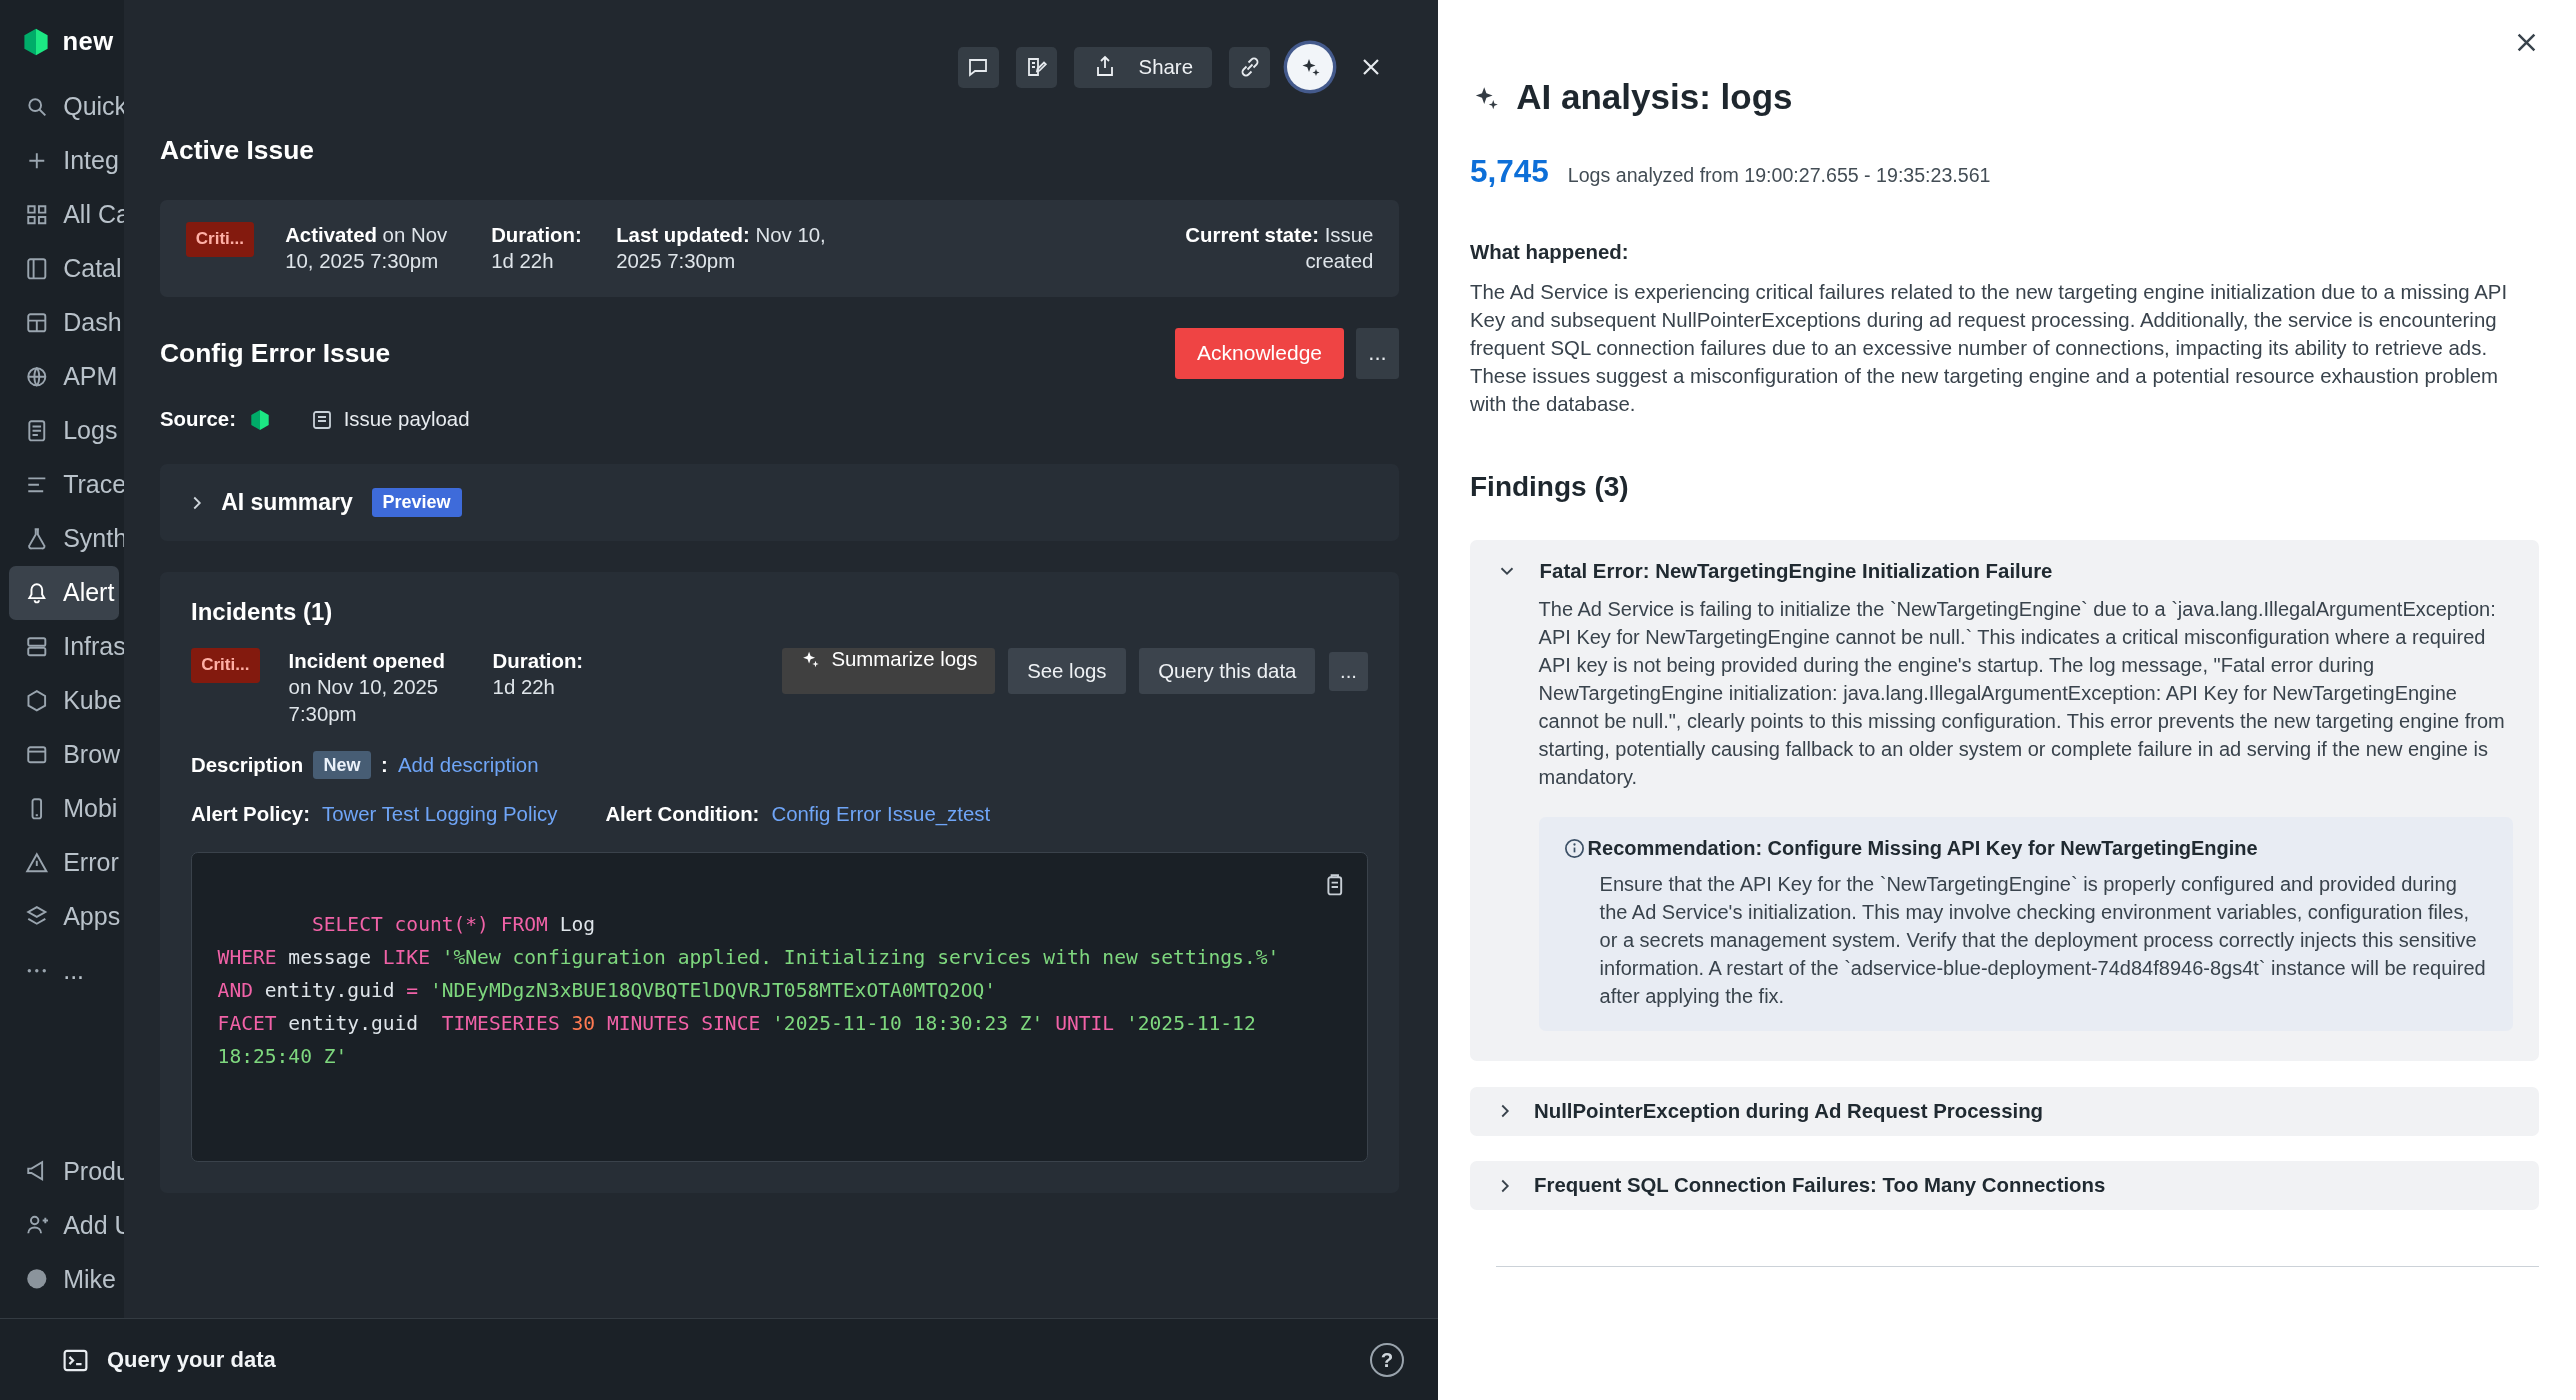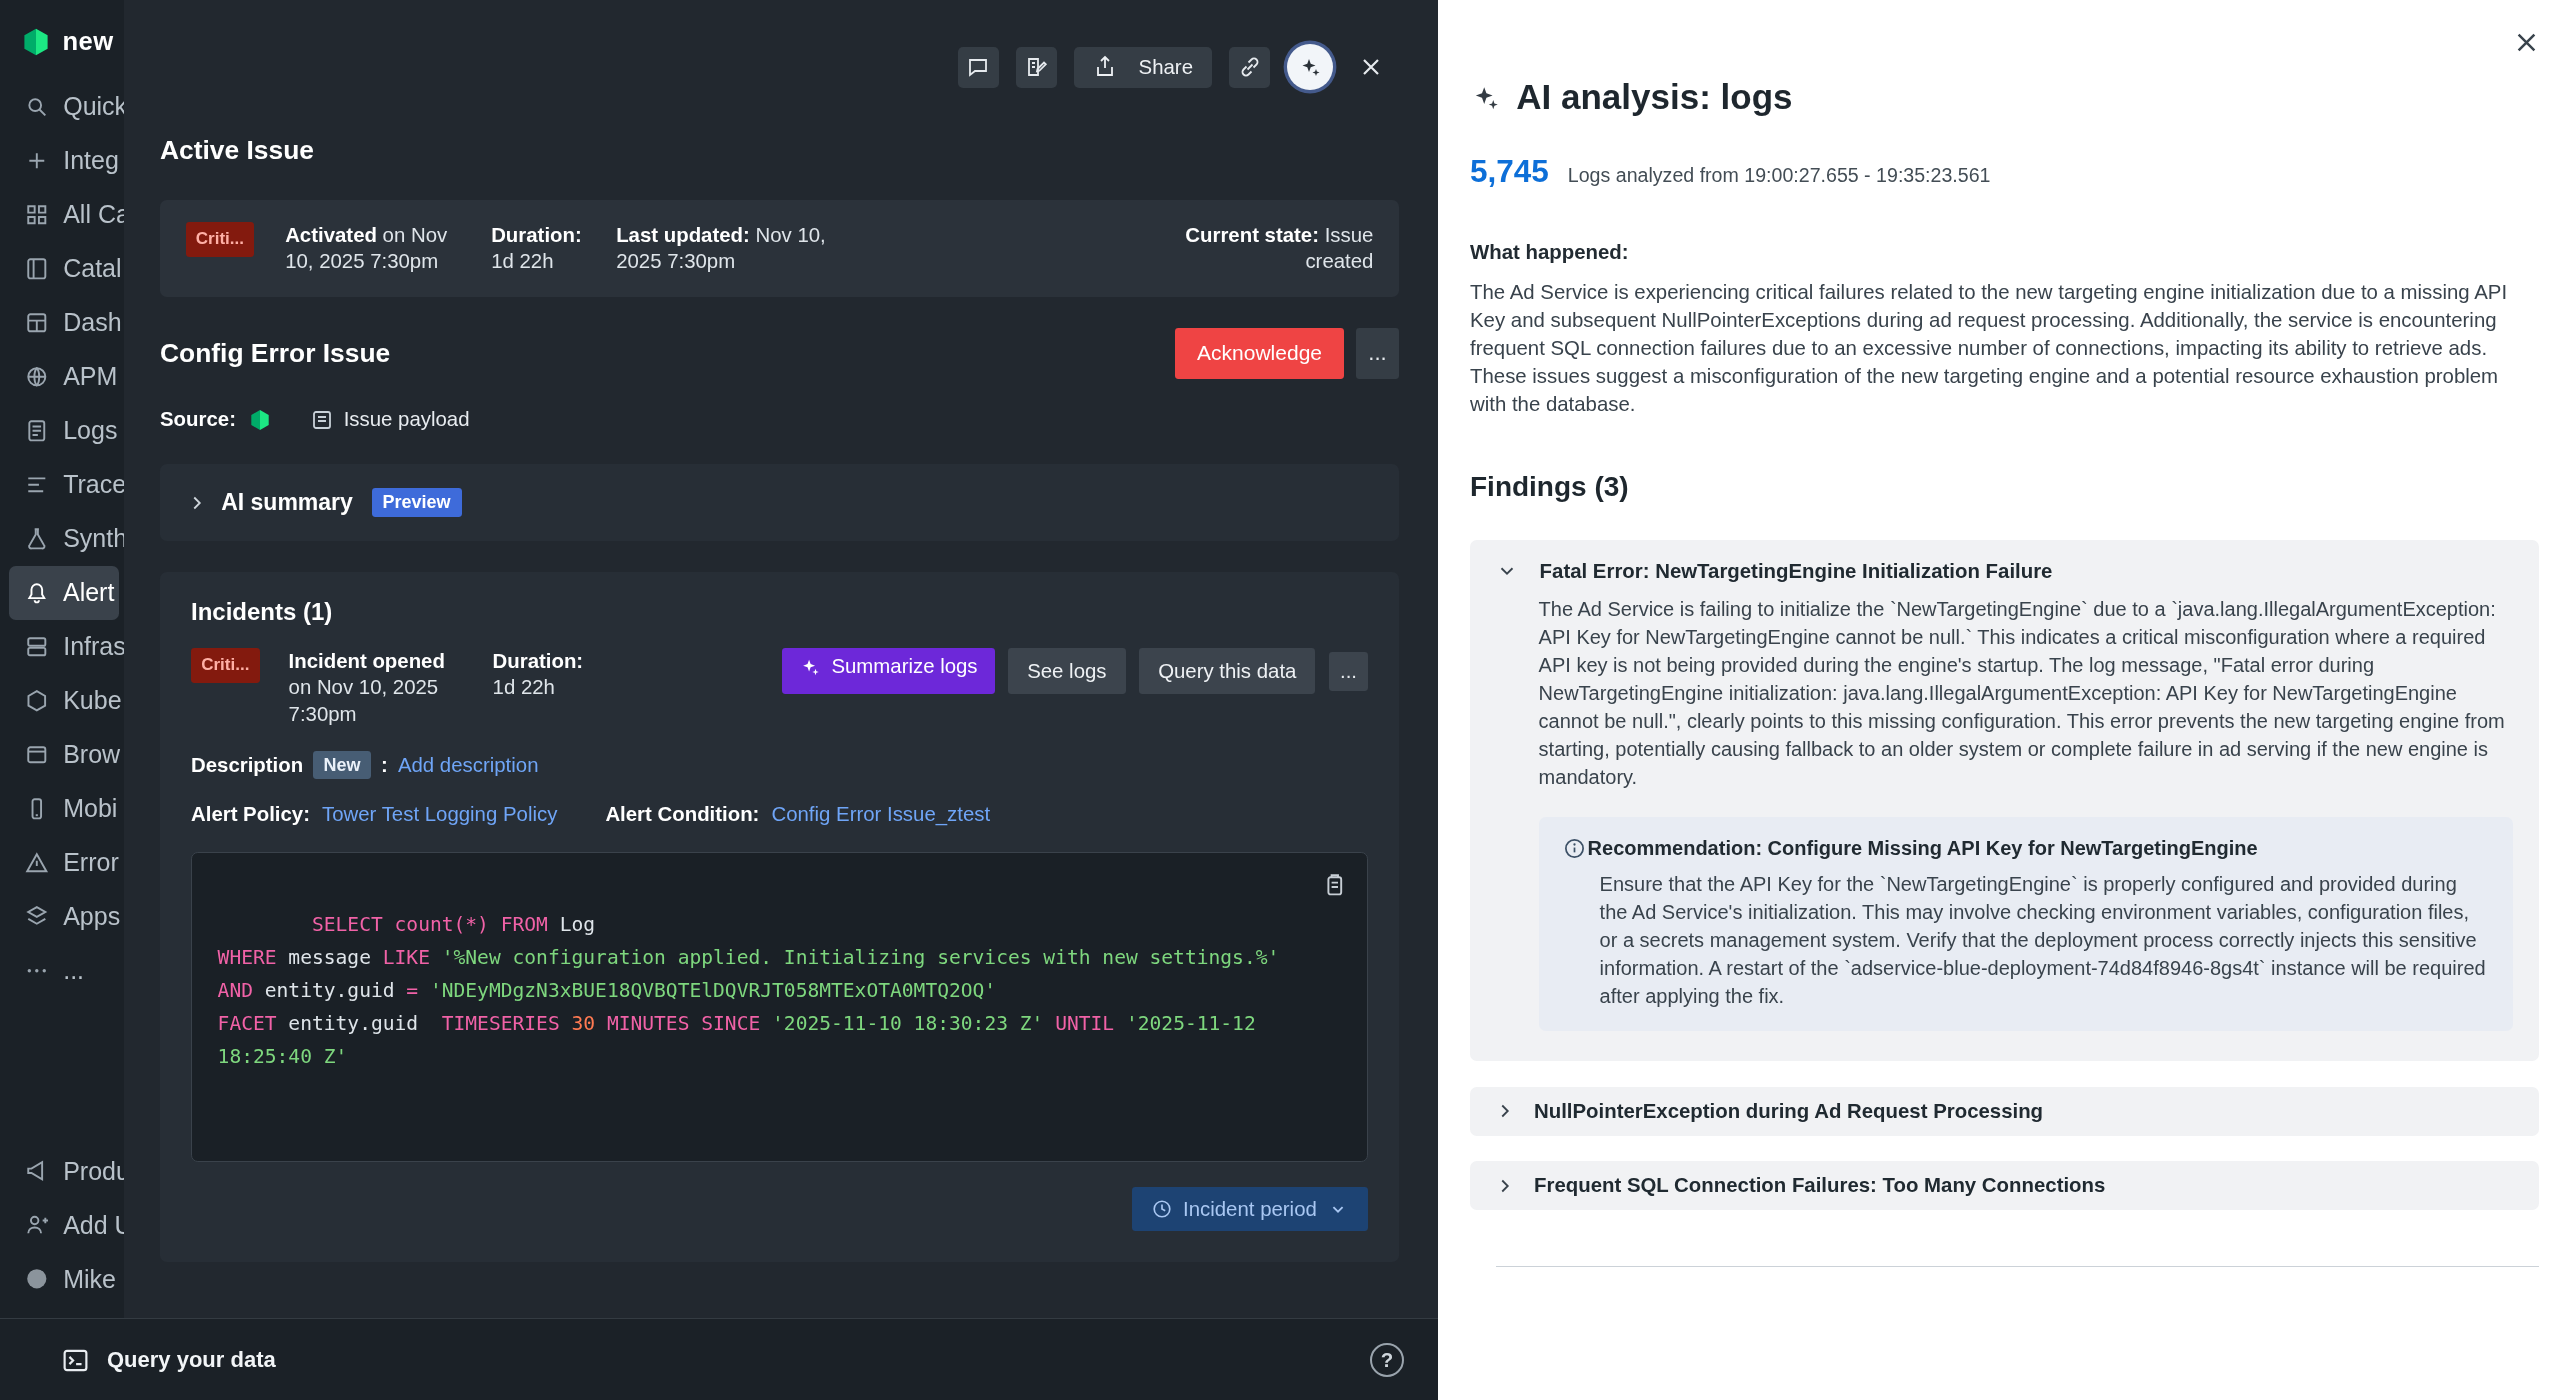--- a/index.html
+++ b/index.html
@@ -60,21 +60,21 @@
   .ai-summary { margin-top:32px; padding:24px 25.6px; display:flex; align-items:center; gap:13.6px; }
   .chev { width:22px; height:22px; color:#cfd6dc; flex:0 0 22px; }
   .ai-summary b { font-size:23px; font-weight:700; color:#fff; }
   .badge-preview { background:#3e6bda; color:#fff; font-size:18px; font-weight:600; padding:4.3px 11px; border-radius:3.4px; margin-left:5.1px; }
 
   .incidents { margin-top:31px; padding:25.6px 31px 31px; }
   .incidents h3 { font-size:24px; font-weight:700; color:#fff; }
   .inc-meta { margin-top:22px; display:flex; align-items:flex-start; gap:29px; font-size:20.4px; line-height:26.4px; color:#dfe5ea; }
   .inc-buttons { margin-left:auto; display:flex; align-items:center; gap:13.6px; }
   .btn-gray { background:#3c444d; color:#eef1f4; border:none; border-radius:3.4px; height:46px; padding:0 19px; font-size:20.4px; font-family:inherit; cursor:pointer; }
-  .btn-blue { background:#6d28d9; color:#fff; border:none; border-radius:3.4px; height:46px; padding:16px 17px; font-size:20.4px; font-family:inherit; cursor:pointer; display:flex; align-items:flex-end; gap:10.2px; }
+  .btn-blue { background:#404040; color:#fff; border:none; border-radius:3.4px; height:46px; padding:0 17px; font-size:20.4px; font-family:inherit; cursor:pointer; display:flex; align-items:flex-start; gap:10.2px; }
   .btn-blue svg { width:22px; height:22px; }
   .btn-sq { width:39px; height:39px; background:#3c444d; border:none; border-radius:3.4px; color:#e6eaee; font-size:20.4px; cursor:pointer; }
 
   .desc-row { margin-top:24px; display:flex; align-items:center; gap:10.2px; font-size:20.4px; }
   .desc-row b { font-weight:700; color:#fff; }
   .badge-new { background:#475d74; color:#eaf1f9; font-size:18px; font-weight:600; padding:3.4px 10.2px; border-radius:3.4px; }
   a.link { color:#6fa5f7; text-decoration:none; cursor:pointer; }
   .alert-row { margin-top:24px; display:flex; gap:48px; font-size:20.4px; align-items:center; }
   .alert-row b { font-weight:700; color:#fff; }
   .alert-row .pair { display:flex; gap:12px; align-items:center; }
@@ -400,32 +400,20 @@
 </span><span class="tk-kw">WHERE</span><span class="tk-pl"> message </span><span class="tk-kw">LIKE</span><span class="tk-pl"> </span><span class="tk-str">'%New configuration applied. Initializing services with new settings.%'</span><span class="tk-pl">
 </span><span class="tk-kw">AND</span><span class="tk-pl"> entity.guid </span><span class="tk-kw">=</span><span class="tk-pl"> </span><span class="tk-str">'NDEyMDgzN3xBUE18QVBQTElDQVRJT058MTExOTA0MTQ2OQ'</span><span class="tk-pl">
 </span><span class="tk-kw">FACET</span><span class="tk-pl"> entity.guid  </span><span class="tk-kw">TIMESERIES</span><span class="tk-pl"> </span><span class="tk-num">30</span><span class="tk-pl"> </span><span class="tk-kw">MINUTES</span><span class="tk-pl"> </span><span class="tk-kw">SINCE</span><span class="tk-pl"> </span><span class="tk-str">'2025-11-10 18:30:23 Z'</span><span class="tk-pl"> </span><span class="tk-kw">UNTIL</span><span class="tk-pl"> </span><span class="tk-str">'2025-11-12 18:25:40 Z'</span></code>
         <button class="copy-btn"><svg viewBox="0 0 24 24" fill="none" stroke="currentColor" stroke-width="1.8">
               <rect x="6" y="5" width="12" height="16" rx="2"></rect>
               <path d="M9 5V3h6v2"></path>
               <path d="M9 10h6M9 14h6"></path>
             </svg></button>
       </div>
 
-      <div class="period-row">
-        <button class="btn-period">
-          <svg viewBox="0 0 24 24" fill="none" stroke="currentColor" stroke-width="1.8">
-              <circle cx="12" cy="12" r="8.5"></circle>
-              <path d="M12 7v5l3.5 2"></path>
-            </svg>
-          <span>Incident period</span>
-          <svg viewBox="0 0 24 24" width="19" height="19" fill="none" stroke="currentColor" stroke-width="2">
-              <path d="M7 10l5 5 5-5"></path>
-            </svg>
-        </button>
-      </div>
     </div>
 
   </div>
 </main>
 
 <section class="ai-panel">
   <button class="panel-close">
       <svg viewBox="0 0 24 24" fill="none" stroke="currentColor" stroke-width="2.2">
         <path d="M5 5l14 14M19 5L5 19"></path>
       </svg>

